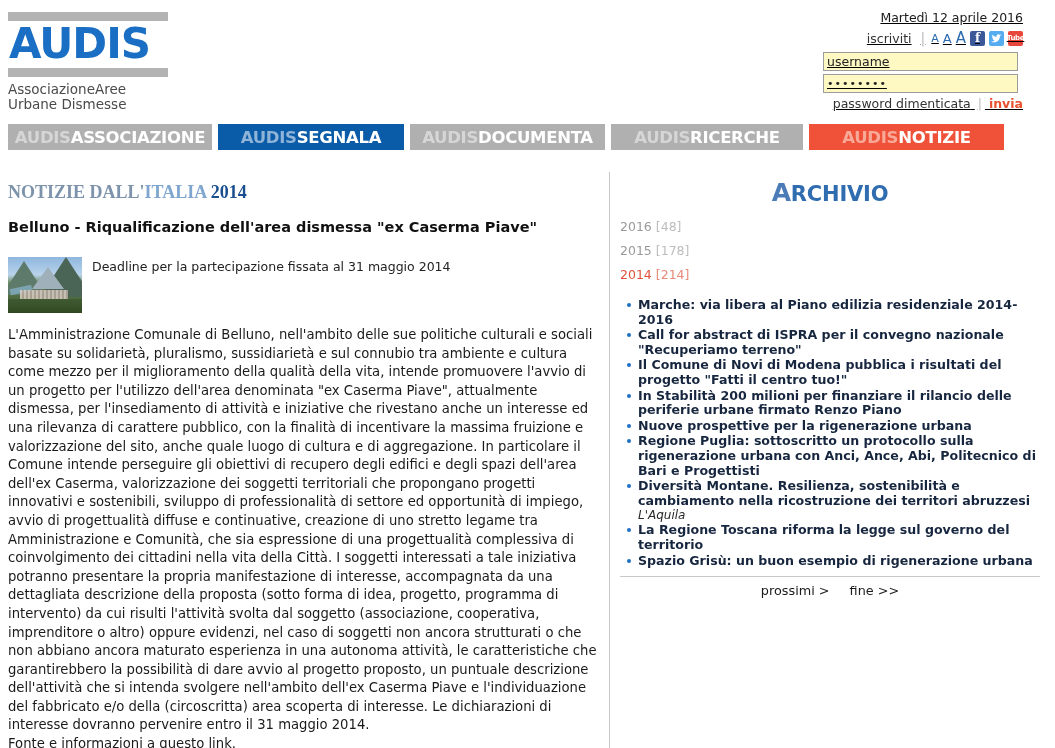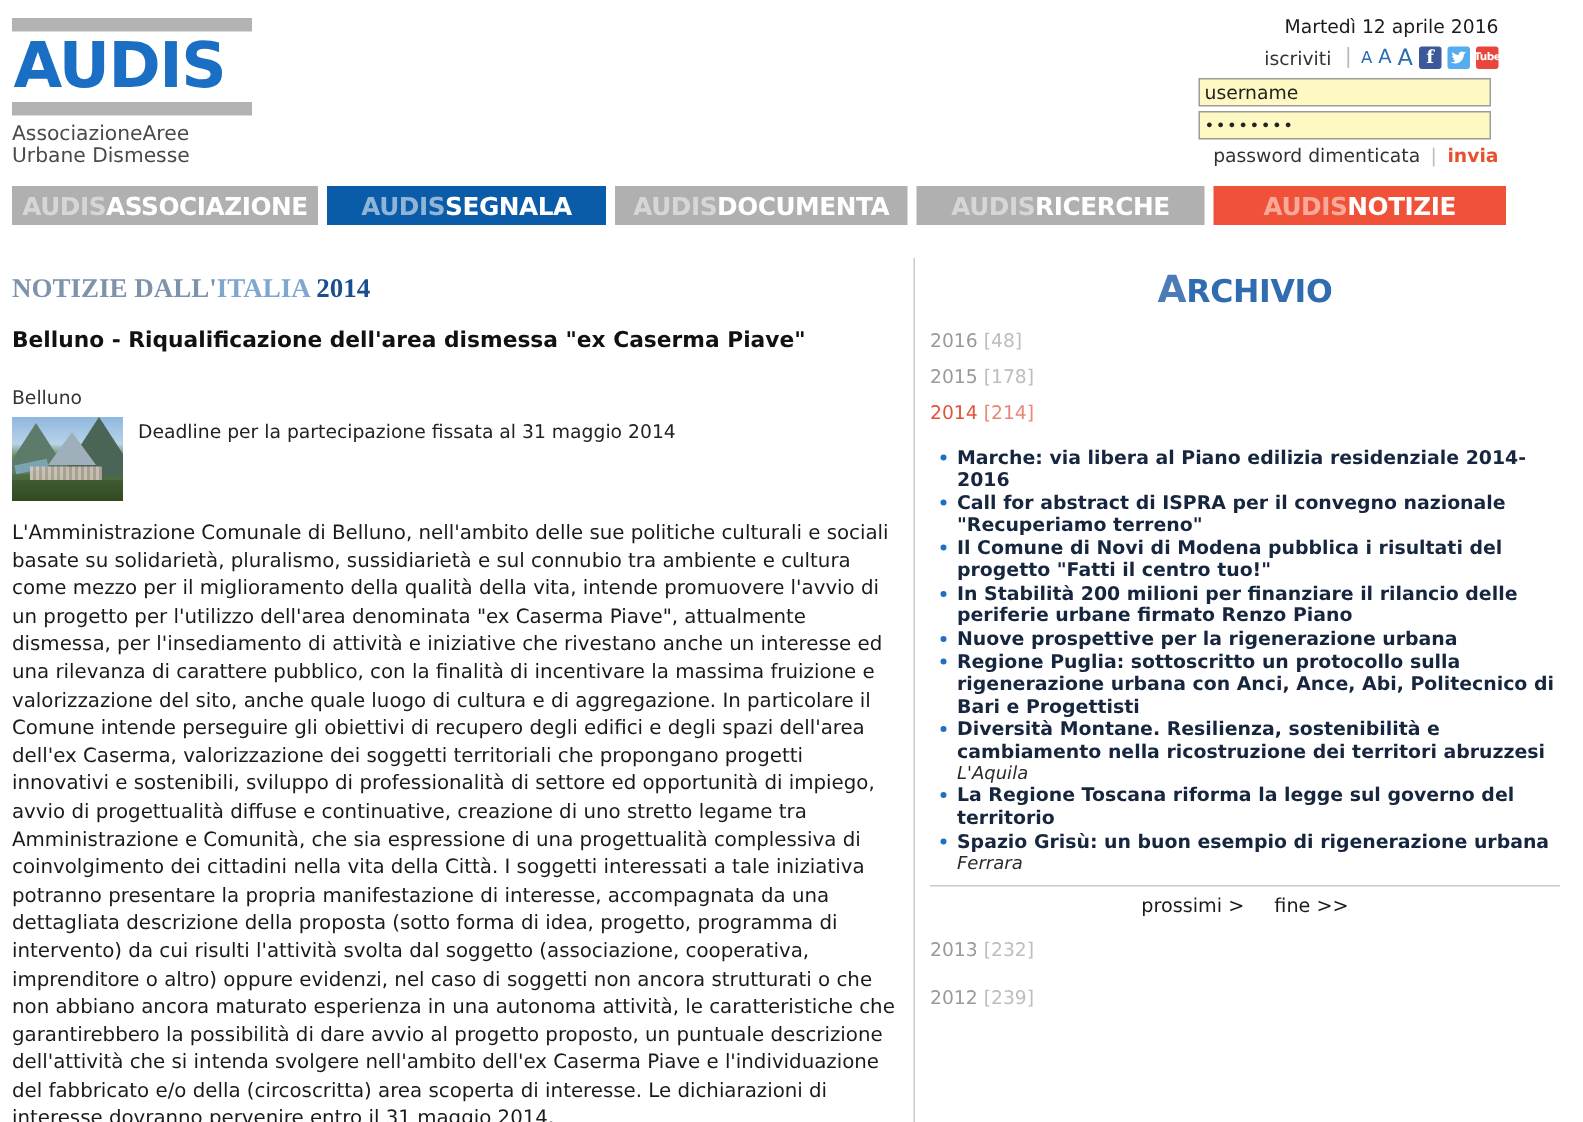--- a/index.html
+++ b/index.html
@@ -29,21 +29,21 @@
   }
   .logo-bar.bottom { margin-bottom: 5px; }
   .logo-sub {
     font-size: 13.5px;
     color: #4a4a4a;
     line-height: 15px;
     letter-spacing: 0px;
   }
 
   
-  .topright { position: absolute; right: 56px; top: 10px; width: 200px; text-align: right; }
+  .topright { position: absolute; right: 32px; top: 10px; width: 200px; text-align: right; text-decoration: underline; }
   .date-line { font-size: 12.5px; color: #1a1a1a; margin-bottom: 5px; white-space: nowrap; }
   .util-row {
     display: flex; align-items: center; justify-content: flex-end; gap: 4px;
     margin-bottom: 6px; white-space: nowrap;
   }
   .iscriviti { font-size: 12.5px; color: #333; margin-right: 3px; }
   .vsep { color: #bbb; font-size: 14px; margin: 0 2px; }
   .asize { color: #2b6cb0; font-weight: normal; line-height: 1; display: inline-block; }
   .asize.a1 { font-size: 11px; }
   .asize.a2 { font-size: 13px; }
@@ -218,21 +218,20 @@
   </div>
 
   <div class="content">
 
     <div class="col-left">
       <div class="section-title">
         <span class="w1">NOTIZIE DALL'</span><span class="w2">ITALIA</span> <span class="w3">2014</span>
       </div>
 
       <div class="art-title">Belluno - Riqualificazione dell'area dismessa "ex Caserma Piave"</div>
-      <div class="art-city">Belluno</div>
 
       <div class="art-head">
         <div class="thumb">
           <div class="mtn-l"></div>
           <div class="mtn-r"></div>
           <div class="mtn-c"></div>
           <div class="river"></div>
           <div class="town"></div>
           <div class="fore"></div>
         </div>
@@ -287,37 +286,25 @@
         </li>
         <li>
           <div class="ltitle">Diversità Montane. Resilienza, sostenibilità e cambiamento nella ricostruzione dei territori abruzzesi</div>
           <div class="lcity">L'Aquila</div>
         </li>
         <li>
           <div class="ltitle">La Regione Toscana riforma la legge sul governo del territorio</div>
         </li>
         <li>
           <div class="ltitle">Spazio Grisù: un buon esempio di rigenerazione urbana</div>
-          <div class="lcity">Ferrara</div>
         </li>
       </ul>
 
       <div class="pager-sep"></div>
       <div class="pager">
         <span>prossimi &gt;</span>
         <span>fine &gt;&gt;</span>
       </div>
 
-      <div class="year-block-bottom">
-        <div class="year-row">
-          <span class="y">2013</span>
-          <span class="n">[232]</span>
-        </div>
-        <div class="year-row">
-          <span class="y">2012</span>
-          <span class="n">[239]</span>
-        </div>
-
-      </div>
     </div>
 
   </div>
 </div>
 
 </body></html>

